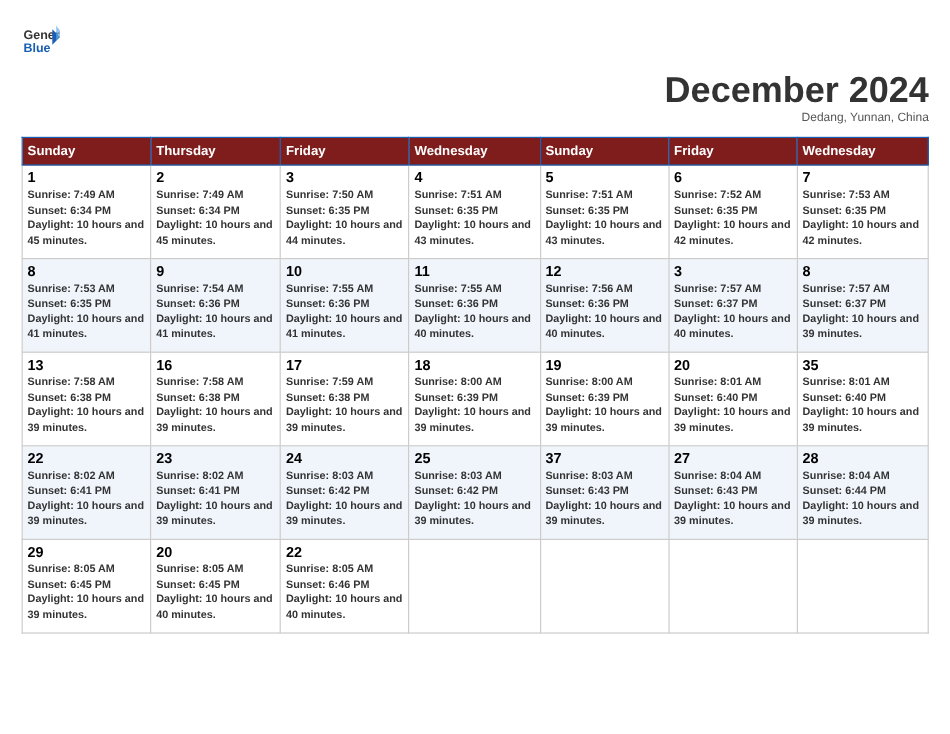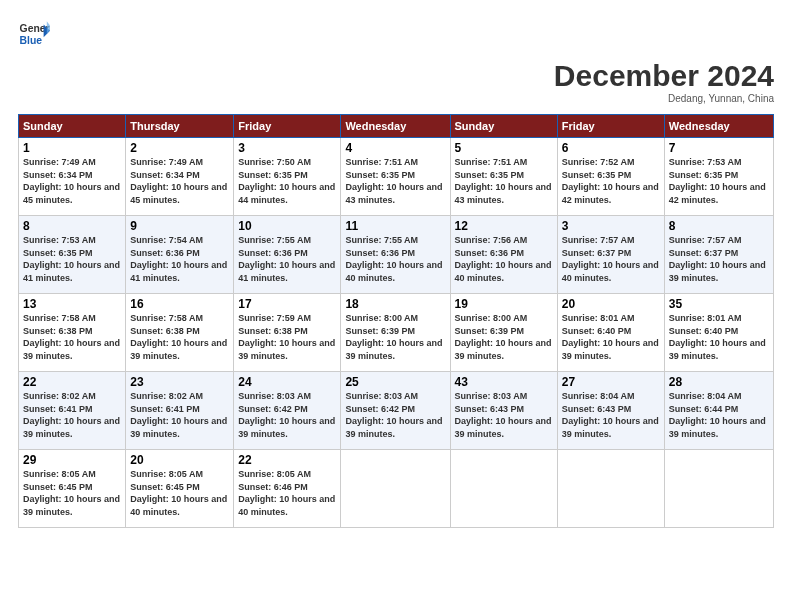--- a/index.html
+++ b/index.html
@@ -318,21 +318,21 @@
       </td>
           <td>
         <span class="day-num">25</span>
         <div class="day-info">
           Sunrise: 8:03 AM<br>
           Sunset: 6:42 PM<br>
           Daylight: 10 hours and 39 minutes.
         </div>
       </td>
           <td>
-        <span class="day-num">43</span>
+        <span class="day-num">37</span>
         <div class="day-info">
           Sunrise: 8:03 AM<br>
           Sunset: 6:43 PM<br>
           Daylight: 10 hours and 39 minutes.
         </div>
       </td>
           <td>
         <span class="day-num">27</span>
         <div class="day-info">
           Sunrise: 8:04 AM<br>

